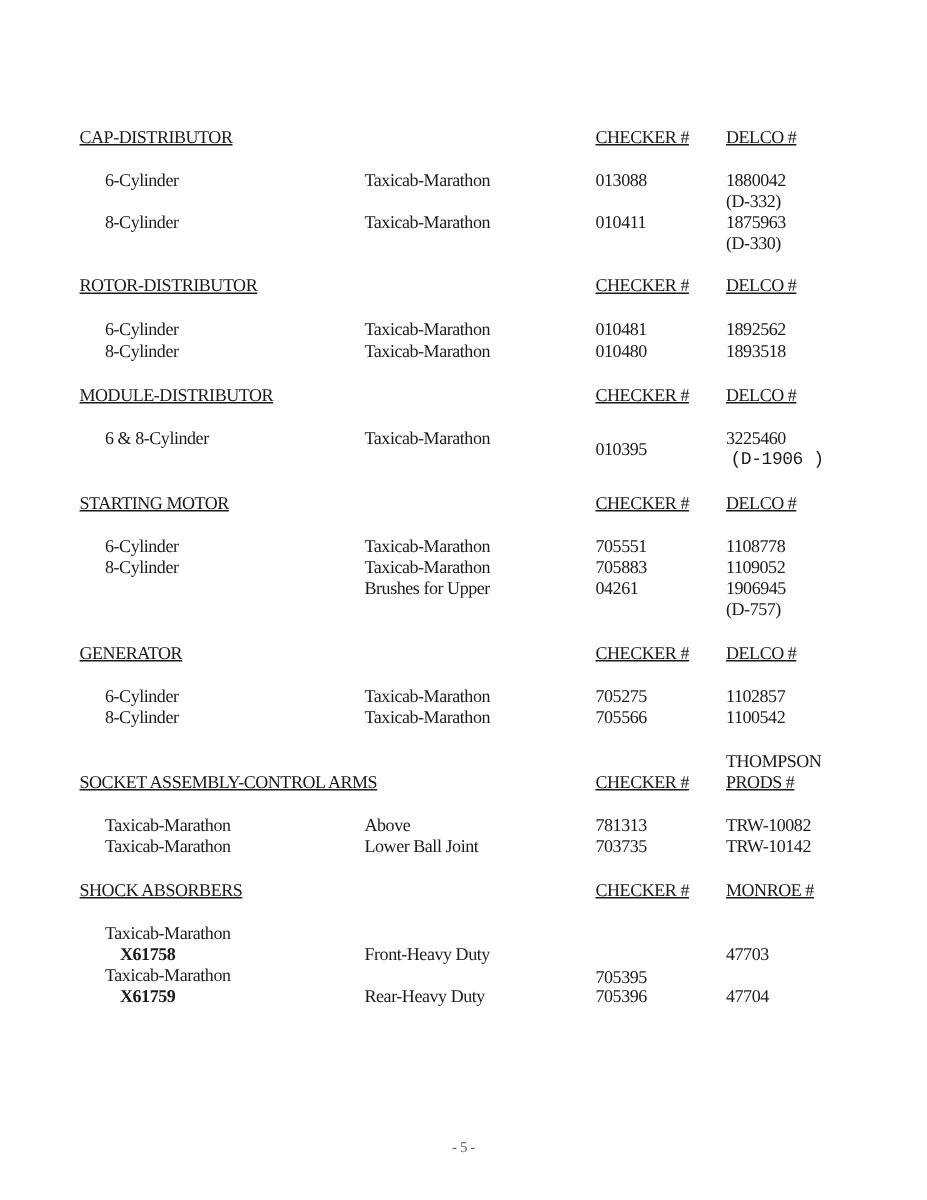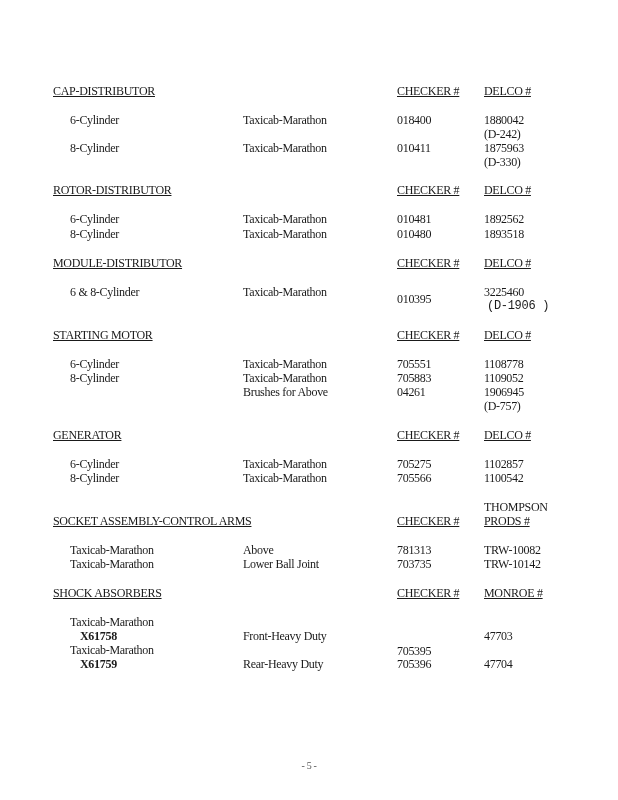--- a/index.html
+++ b/index.html
@@ -20,23 +20,23 @@
   </style>
 </head>
 <body>
 
 <div class="t c1 u" style="top:84px">CAP-DISTRIBUTOR</div>
 <div class="t c3 u" style="top:84px">CHECKER #</div>
 <div class="t c4 u" style="top:84px">DELCO #</div>
 
 <div class="t c1i" style="top:113px">6-Cylinder</div>
 <div class="t c2" style="top:113px">Taxicab-Marathon</div>
-<div class="t c3" style="top:113px">018400</div>
+<div class="t c3" style="top:113px">013088</div>
 <div class="t c4" style="top:113px">1880042</div>
-<div class="t c4" style="top:127px">(D-242)</div>
+<div class="t c4" style="top:127px">(D-332)</div>
 
 <div class="t c1i" style="top:141px">8-Cylinder</div>
 <div class="t c2" style="top:141px">Taxicab-Marathon</div>
 <div class="t c3" style="top:141px">010411</div>
 <div class="t c4" style="top:141px">1875963</div>
 <div class="t c4" style="top:155px">(D-330)</div>
 
 <div class="t c1 u" style="top:183px">ROTOR-DISTRIBUTOR</div>
 <div class="t c3 u" style="top:183px">CHECKER #</div>
 <div class="t c4 u" style="top:183px">DELCO #</div>
@@ -68,21 +68,21 @@
 <div class="t c1i" style="top:357px">6-Cylinder</div>
 <div class="t c2" style="top:357px">Taxicab-Marathon</div>
 <div class="t c3" style="top:357px">705551</div>
 <div class="t c4" style="top:357px">1108778</div>
 
 <div class="t c1i" style="top:371px">8-Cylinder</div>
 <div class="t c2" style="top:371px">Taxicab-Marathon</div>
 <div class="t c3" style="top:371px">705883</div>
 <div class="t c4" style="top:371px">1109052</div>
 
-<div class="t c2" style="top:385px">Brushes for Above</div>
+<div class="t c2" style="top:385px">Brushes for Upper</div>
 <div class="t c3" style="top:385px">04261</div>
 <div class="t c4" style="top:385px">1906945</div>
 <div class="t c4" style="top:399px">(D-757)</div>
 
 <div class="t c1 u" style="top:428px">GENERATOR</div>
 <div class="t c3 u" style="top:428px">CHECKER #</div>
 <div class="t c4 u" style="top:428px">DELCO #</div>
 
 <div class="t c1i" style="top:457px">6-Cylinder</div>
 <div class="t c2" style="top:457px">Taxicab-Marathon</div>

